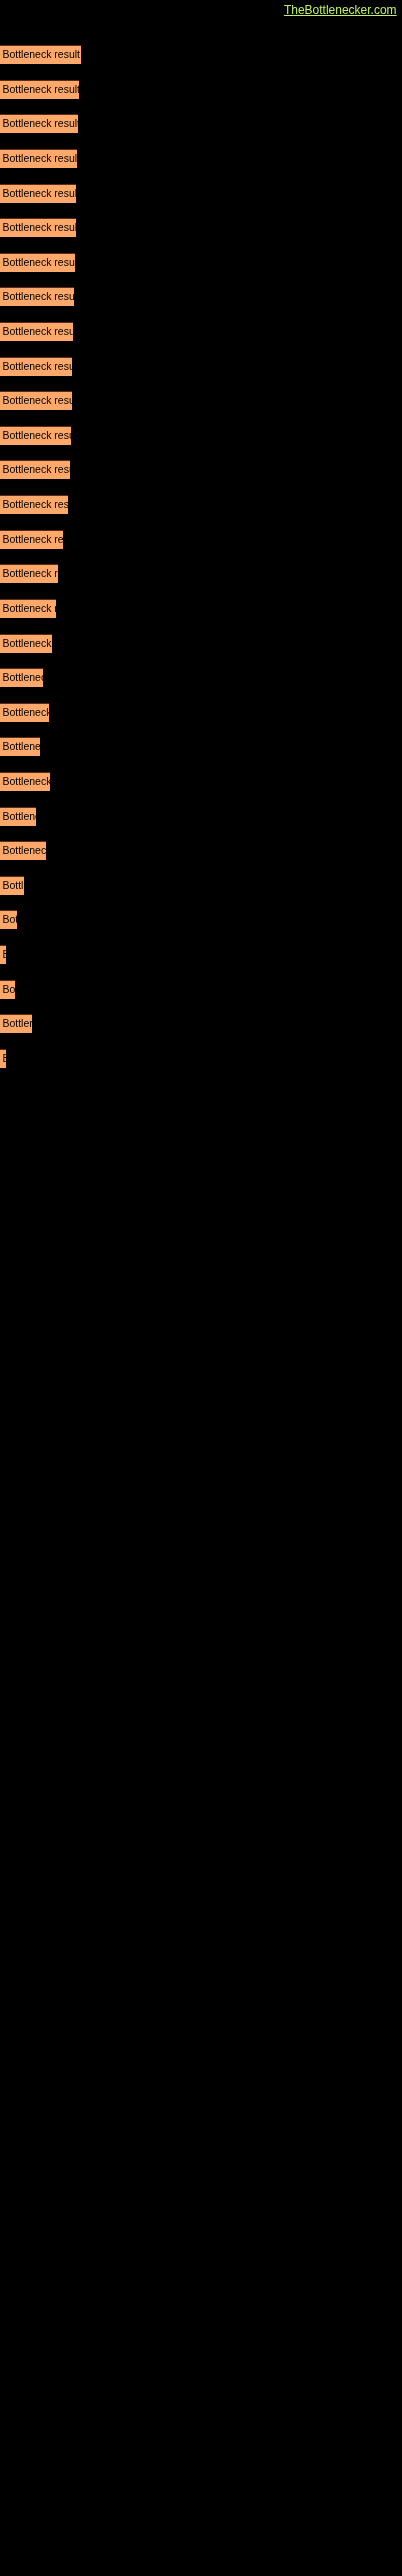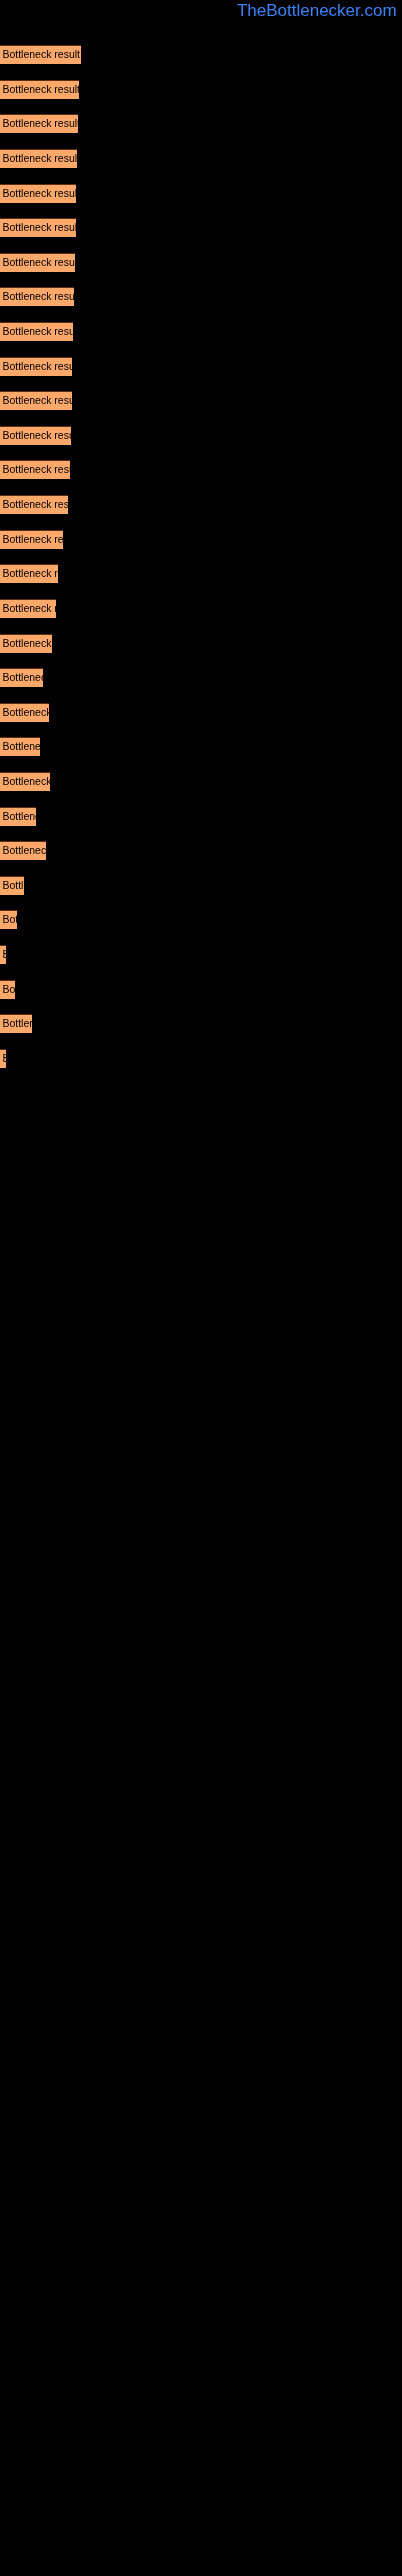--- a/index.html
+++ b/index.html
@@ -12,26 +12,27 @@
     height: 2576px;
     position: relative;
     overflow: hidden;
     font-family: "Liberation Sans", sans-serif;
   }
 
   .site-title {
     position: absolute;
     top: 0.8px;
     right: 6.4px;
-    color: #3b82f6;
-    font-size: 17px;
+    color: #bef264;
+    font-size: 12px;
     font-family: "Liberation Sans", sans-serif;
     letter-spacing: 0px;
     white-space: nowrap;
     line-height: 19.3px;
+    text-decoration: underline;
   }
 
   .chart-area {
     position: absolute;
     left: 0;
     top: 0;
     width: 403px;
     height: 2576px;
   }
 

